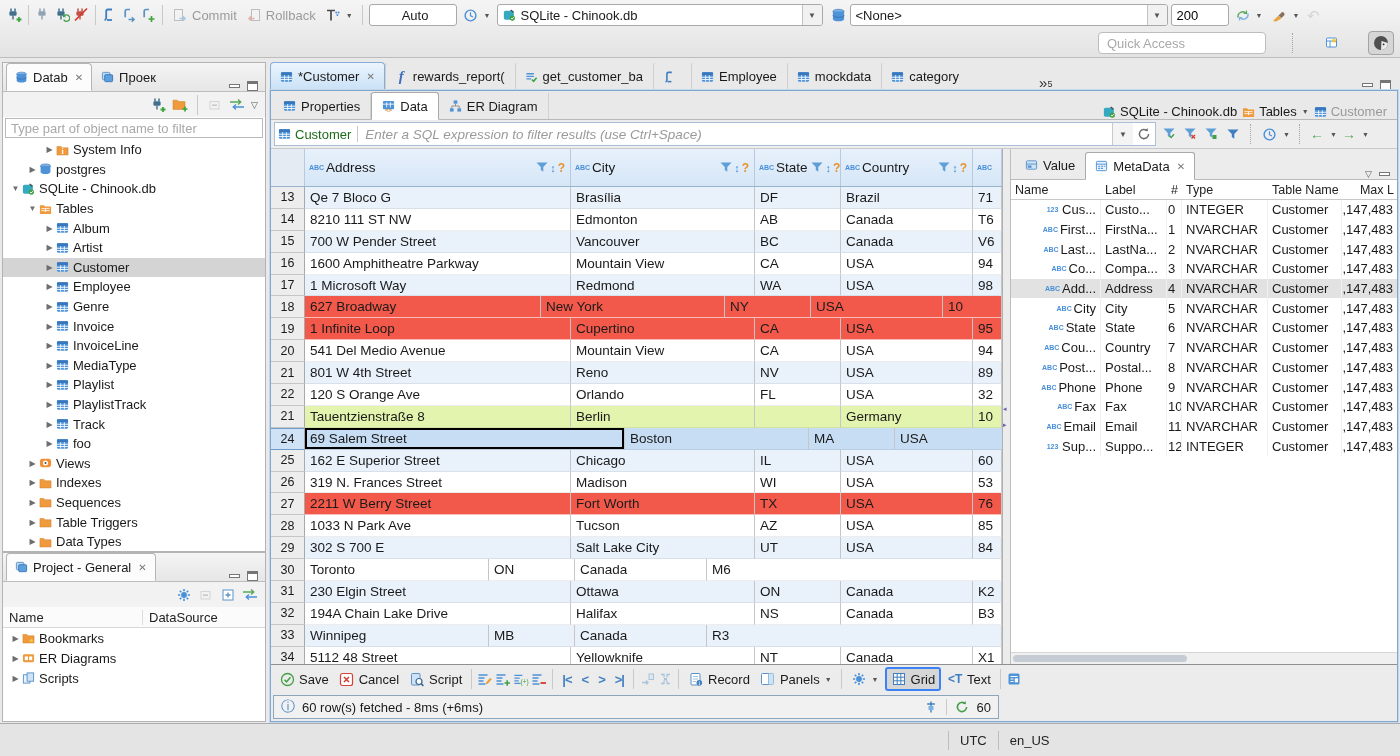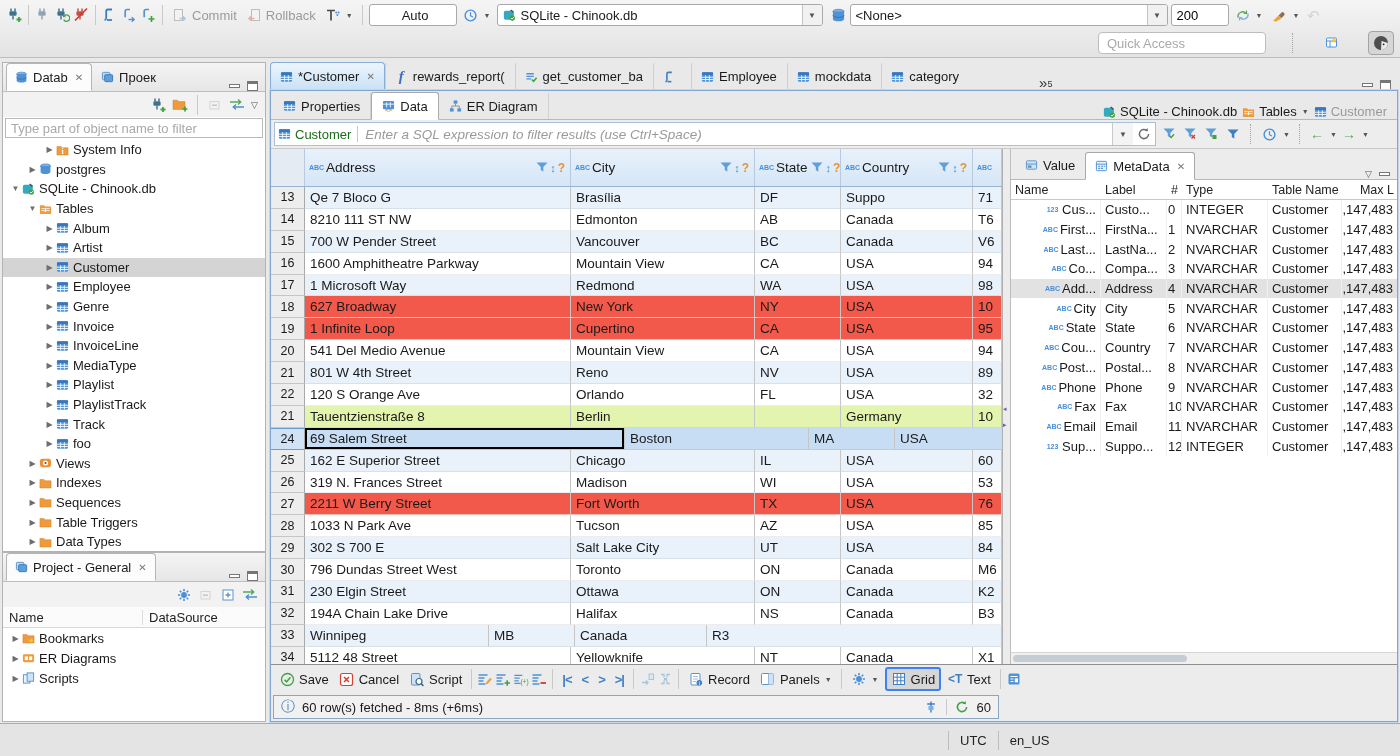--- a/index.html
+++ b/index.html
@@ -936,21 +936,21 @@
               </span>
               <span style="font-size:13.5px;"></span>
             </div>
           </div>
         <div id="grid-body">
             <div class="grow">
               <div class="rn">13</div>
               <div class="gcell bg-stripe" style="width:266px">Qe 7 Bloco G</div>
               <div class="gcell bg-stripe" style="width:184px">Brasília</div>
               <div class="gcell bg-stripe" style="width:86px">DF</div>
-              <div class="gcell bg-stripe" style="width:132px">Suppo</div>
+              <div class="gcell bg-stripe" style="width:132px">Brazil</div>
               <div class="gcell bg-stripe" style="flex:1;min-width:0">71</div>
             </div>
             <div class="grow">
               <div class="rn">14</div>
               <div class="gcell bg-white" style="width:266px">8210 111 ST NW</div>
               <div class="gcell bg-white" style="width:184px">Edmonton</div>
               <div class="gcell bg-white" style="width:86px">AB</div>
               <div class="gcell bg-white" style="width:132px">Canada</div>
               <div class="gcell bg-white" style="flex:1;min-width:0">T6</div>
             </div>
@@ -973,21 +973,21 @@
             <div class="grow">
               <div class="rn">17</div>
               <div class="gcell bg-stripe" style="width:266px">1 Microsoft Way</div>
               <div class="gcell bg-stripe" style="width:184px">Redmond</div>
               <div class="gcell bg-stripe" style="width:86px">WA</div>
               <div class="gcell bg-stripe" style="width:132px">USA</div>
               <div class="gcell bg-stripe" style="flex:1;min-width:0">98</div>
             </div>
             <div class="grow">
               <div class="rn">18</div>
-              <div class="gcell bg-red" style="width:266px">627 Broadway</div>
+              <div class="gcell bg-red" style="width:236px">627 Broadway</div>
               <div class="gcell bg-red" style="width:184px">New York</div>
               <div class="gcell bg-red" style="width:86px">NY</div>
               <div class="gcell bg-red" style="width:132px">USA</div>
               <div class="gcell bg-red" style="flex:1;min-width:0">10</div>
             </div>
             <div class="grow">
               <div class="rn">19</div>
               <div class="gcell bg-red" style="width:266px">1 Infinite Loop</div>
               <div class="gcell bg-red" style="width:184px">Cupertino</div>
               <div class="gcell bg-red" style="width:86px">CA</div>
@@ -1069,21 +1069,20 @@
             <div class="grow">
               <div class="rn">29</div>
               <div class="gcell bg-stripe" style="width:266px">302 S 700 E</div>
               <div class="gcell bg-stripe" style="width:184px">Salt Lake City</div>
               <div class="gcell bg-stripe" style="width:86px">UT</div>
               <div class="gcell bg-stripe" style="width:132px">USA</div>
               <div class="gcell bg-stripe" style="flex:1;min-width:0">84</div>
             </div>
             <div class="grow">
               <div class="rn">30</div>
-              <div class="gcell bg-white" style="width:266px">796 Dundas Street West</div>
               <div class="gcell bg-white" style="width:184px">Toronto</div>
               <div class="gcell bg-white" style="width:86px">ON</div>
               <div class="gcell bg-white" style="width:132px">Canada</div>
               <div class="gcell bg-white" style="flex:1;min-width:0">M6</div>
             </div>
             <div class="grow">
               <div class="rn">31</div>
               <div class="gcell bg-stripe" style="width:266px">230 Elgin Street</div>
               <div class="gcell bg-stripe" style="width:184px">Ottawa</div>
               <div class="gcell bg-stripe" style="width:86px">ON</div>

